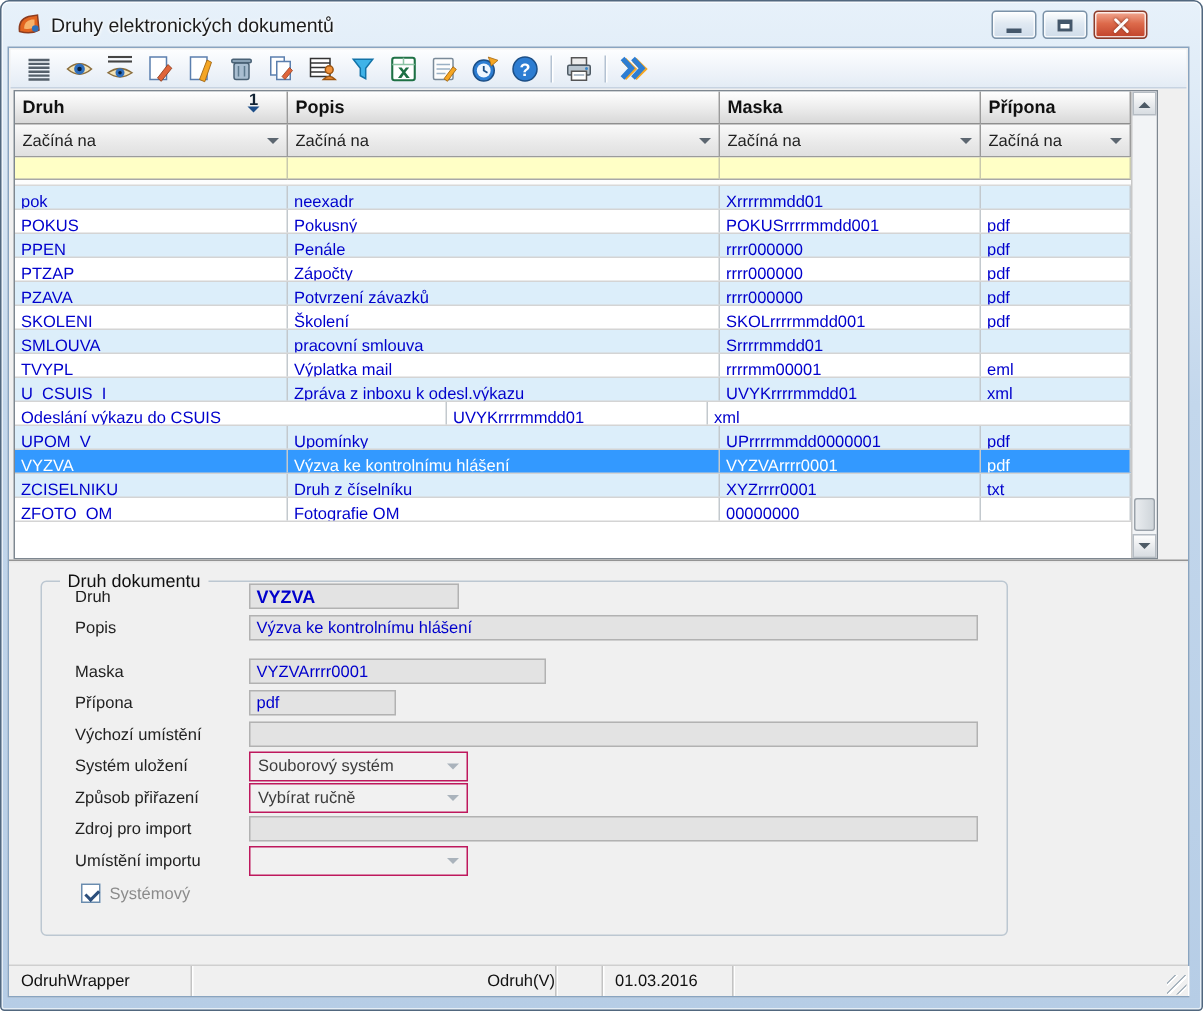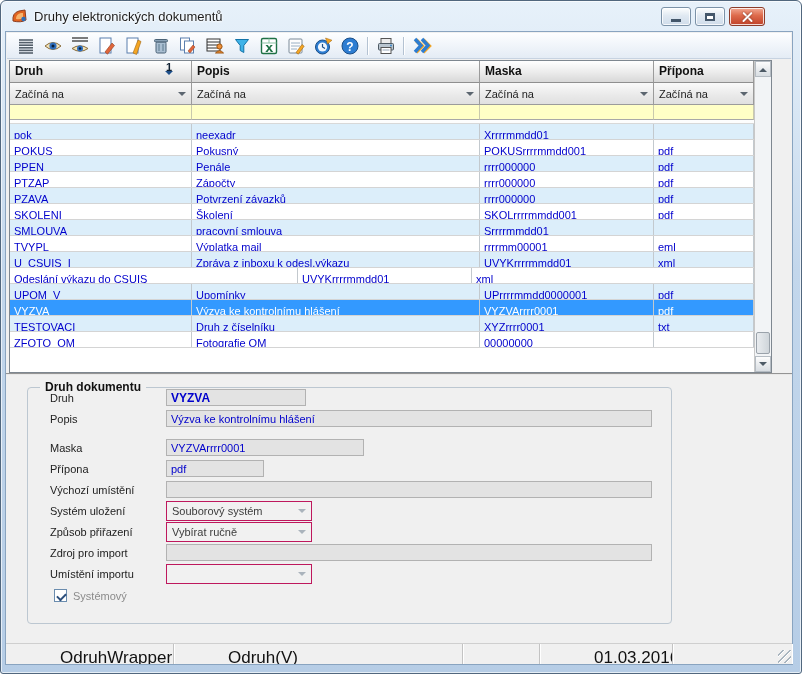--- a/index.html
+++ b/index.html
@@ -79,44 +79,44 @@
   .tri-dn { width:0; height:0; border:4px solid transparent; border-top-color:#4d5a66; margin-top:4px; }
   .sthumb { position:absolute; left:1px; bottom:18px; width:14px; height:22px; border-radius:2px;
     border:1px solid #9aa2aa; background:linear-gradient(90deg,#e9ecef,#cfd5da); }
 
   
   .detail { position:absolute; left:0; right:0; top:341px; bottom:21px; background:#f0f0f0;
     border-top:2px groove #e8e8e8; }
   .groupbox { position:absolute; left:21px; top:12px; width:645px; height:237px;
     border:1px solid #bcc7d1; border-radius:4px; }
   .gb-legend { position:absolute; top:-8px; left:12px; background:#f0f0f0; padding:0 5px;
-    font-size:12px; font-weight:bold; color:#111; }
+    font-size:12px; font-weight:normal; color:#111; }
   .drow { display:flex; align-items:center; height:19px; margin:0 0 2px 22px; }
   .drow:first-of-type { margin-top:16px; }
   .dlabel { width:116px; font-size:11px; color:#222; flex:0 0 auto; }
   .dinput { height:17px; background:#e3e3e3; border:1px solid #b2b2b2; display:flex;
     align-items:center; padding:0 4px; font-size:11px; color:#0000cc; overflow:hidden; white-space:nowrap; }
   .dinput.boldval { font-weight:bold; font-size:12px; }
   .dselect { height:18px; background:#f1f1f1; border:1px solid #be185d; display:flex;
     align-items:center; justify-content:space-between; padding:9px 5px; font-size:11px; color:#3c3c3c; }
   .dselect .chev { border-top-color:#aab3bc; }
   .w140 { width:140px; } .w486 { width:486px; } .w198 { width:198px; } .w98 { width:98px; } .w146 { width:146px; }
   .gap8 { height:8px; }
   .cbrow { display:flex; align-items:center; margin:6px 0 0 26px; }
   .cbox { width:13px; height:13px; background:#fff; border:1px solid #6a8cae; position:relative; }
   .cbox.checked::after { content:""; position:absolute; left:2px; top:2.5px; width:7px; height:4px;
     border-left:2px solid #2c4f7c; border-bottom:2px solid #2c4f7c; transform:rotate(-45deg); }
   .cblabel { margin-left:6px; font-size:11px; color:#8b8b8b; }
 
   
   .statusbar { position:absolute; left:0; right:0; bottom:0; height:21px; background:#f0f0f0;
     border-top:1px solid #cfcfcf; display:flex; align-items:stretch; }
-  .scellb { font-size:17px; color:#111; padding:4px 0 0 8px; border-right:1px solid #c3c3c3;
-    box-shadow:1px 0 0 #fff; white-space:nowrap; overflow:hidden;margin-left:46px; }
-  .sb1 { width:122px; } .sb2 { width:243px; } .sb3 { width:31px; } .sb4 { width:87px; } .sb5 { flex:1; border-right:0; }
+  .scellb { font-size:11px; color:#111; padding:4px 0 0 8px; border-right:1px solid #c3c3c3;
+    box-shadow:1px 0 0 #fff; white-space:nowrap; overflow:hidden; }
+  .sb1 { width:122px; } .sb2 { width:243px;text-align:right; } .sb3 { width:31px; } .sb4 { width:87px; } .sb5 { flex:1; border-right:0; }
   .grip { position:absolute; right:1px; bottom:1px; width:13px; height:13px;
     background:repeating-linear-gradient(-45deg, transparent 0 3px, #fff 3px 4px, #a9b5bf 4px 5px); }
 </style>
 </head>
 <body>
 
 <div class="window">
   <div class="titlebar">
     <svg class="app-icon" viewBox="0 0 17 16">
       <path d="M2 13 Q1 5 8 3 L14 2 L15 12 Q10 15 2 13 Z" fill="#e2641f" stroke="#8d3c1e"></path>
@@ -371,21 +371,21 @@
               <div class="td c3">UPrrrrmmdd0000001</div>
               <div class="td c4">pdf</div>
             </div>
           <div class="tr sel">
               <div class="td c1">VYZVA</div>
               <div class="td c2">Výzva ke kontrolnímu hlášení</div>
               <div class="td c3">VYZVArrrr0001</div>
               <div class="td c4">pdf</div>
             </div>
           <div class="tr">
-              <div class="td c1">TESTOVACI</div>
+              <div class="td c1">ZCISELNIKU</div>
               <div class="td c2">Druh z číselníku</div>
               <div class="td c3">XYZrrrr0001</div>
               <div class="td c4">txt</div>
             </div>
           <div class="tr">
               <div class="td c1">ZFOTO_OM</div>
               <div class="td c2">Fotografie OM</div>
               <div class="td c3">00000000</div>
               <div class="td c4"></div>
             </div>

